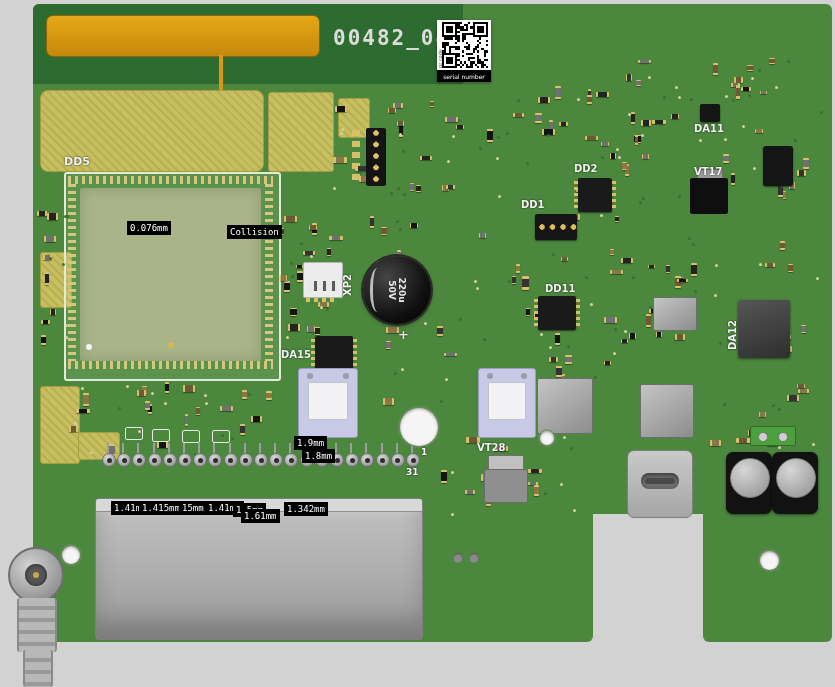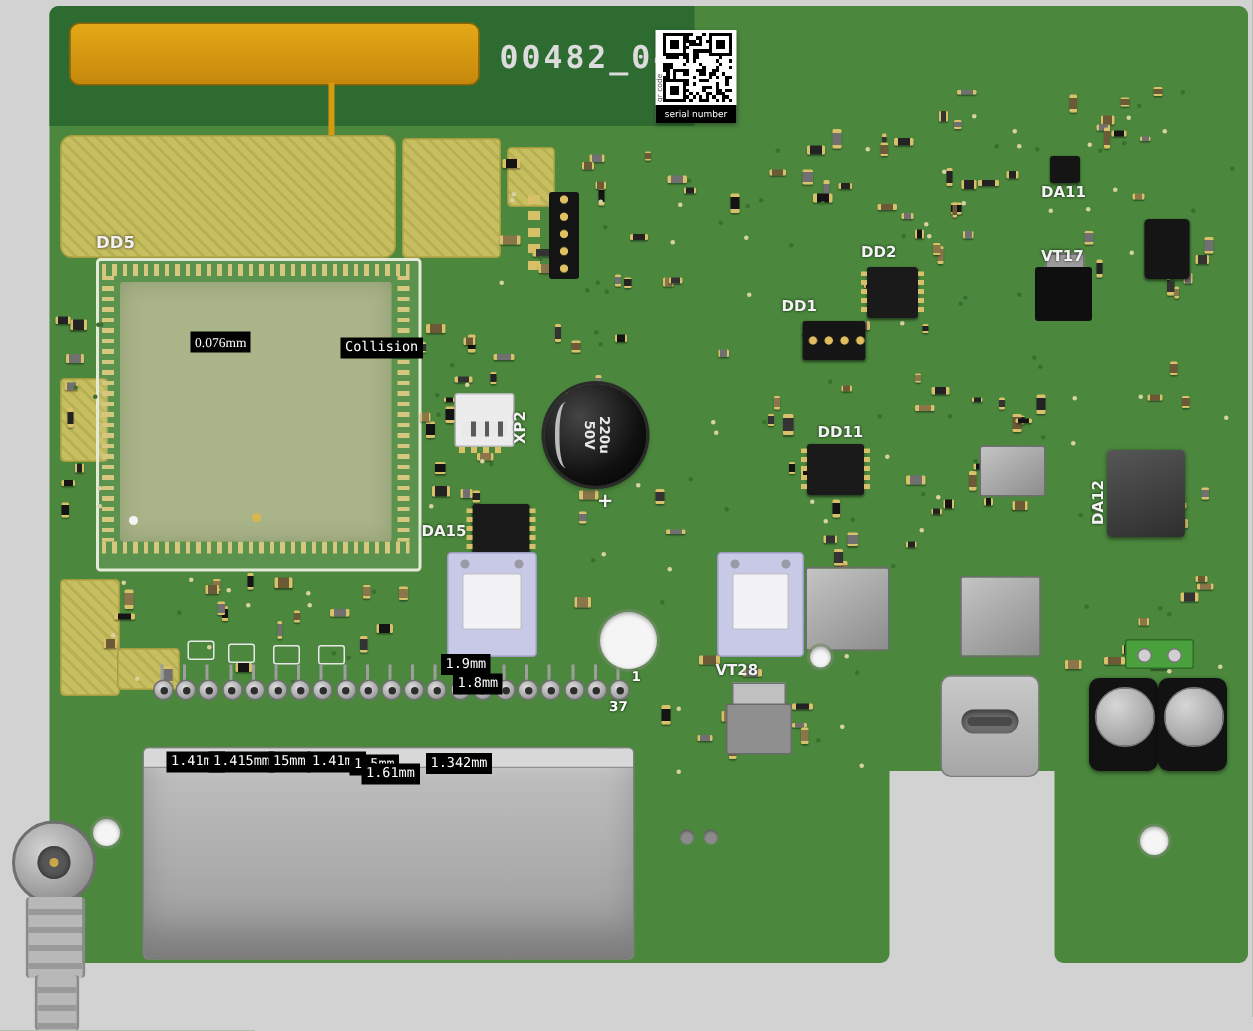--- a/index.html
+++ b/index.html
@@ -751,28 +751,28 @@
   <div class="abs label" style="left:64px;top:155px;font-size:11px;">DD5</div>
   <div class="abs label" style="left:694px;top:123px;">DA11</div>
   <div class="abs label" style="left:574px;top:163px;">DD2</div>
   <div class="abs label" style="left:694px;top:166px;">VT17</div>
   <div class="abs label" style="left:521px;top:199px;">DD1</div>
   <div class="abs label" style="left:545px;top:283px;">DD11</div>
   <div class="abs label" style="left:281px;top:349px;">DA15</div>
   <div class="abs label vlabel" style="left:727px;top:302px;height:48px;">DA12</div>
   <div class="abs label" style="left:477px;top:442px;">VT28</div>
 
-  <div class="abs badge" style="left:127px;top:221px;font-family:Liberation Serif, serif;">0.076mm</div>
+  <div class="abs badge" style="left:127px;top:221px;">0.076mm</div>
   <div class="abs badge" style="left:227px;top:225px;">Collision</div>
   <div class="abs badge" style="left:294px;top:436px;">1.9mm</div>
   <div class="abs badge" style="left:302px;top:449px;">1.8mm</div>
   <div class="abs badge" style="left:111px;top:501px;">1.41mm</div>
   <div class="abs badge" style="left:139px;top:501px;">1.415mm</div>
   <div class="abs badge" style="left:179px;top:501px;">15mm</div>
   <div class="abs badge" style="left:205px;top:501px;">1.41mm</div>
   <div class="abs badge" style="left:233px;top:503px;">1.5mm</div>
   <div class="abs badge" style="left:241px;top:509px;">1.61mm</div>
   <div class="abs badge" style="left:284px;top:502px;">1.342mm</div>
 
   <div class="abs pinnum" style="left:421px;top:447px;">1</div>
-  <div class="abs pinnum" style="left:406px;top:467px;">37</div>
+  <div class="abs pinnum" style="left:406px;top:467px;">31</div>
 
 </div>
 
 </body></html>

